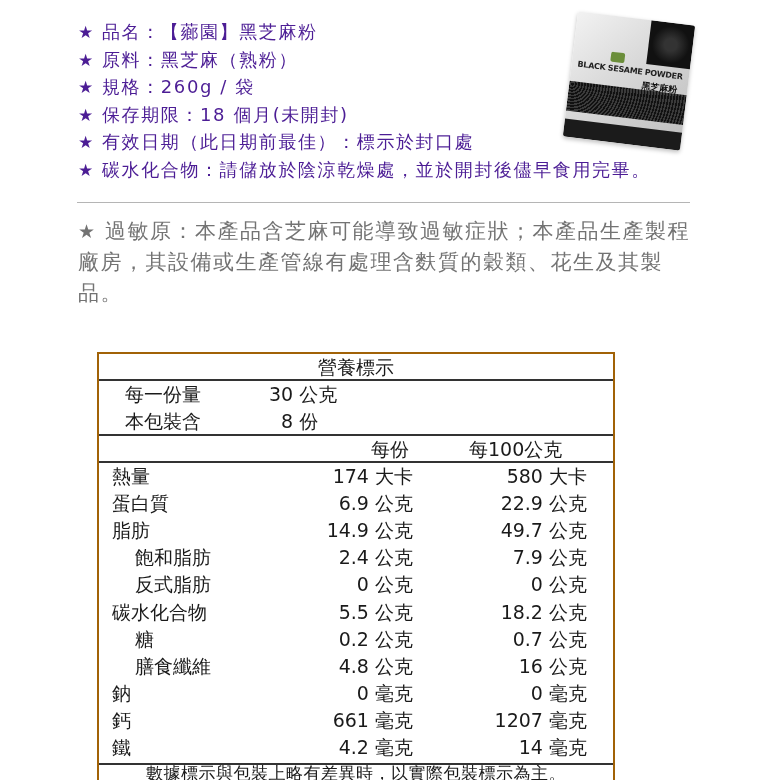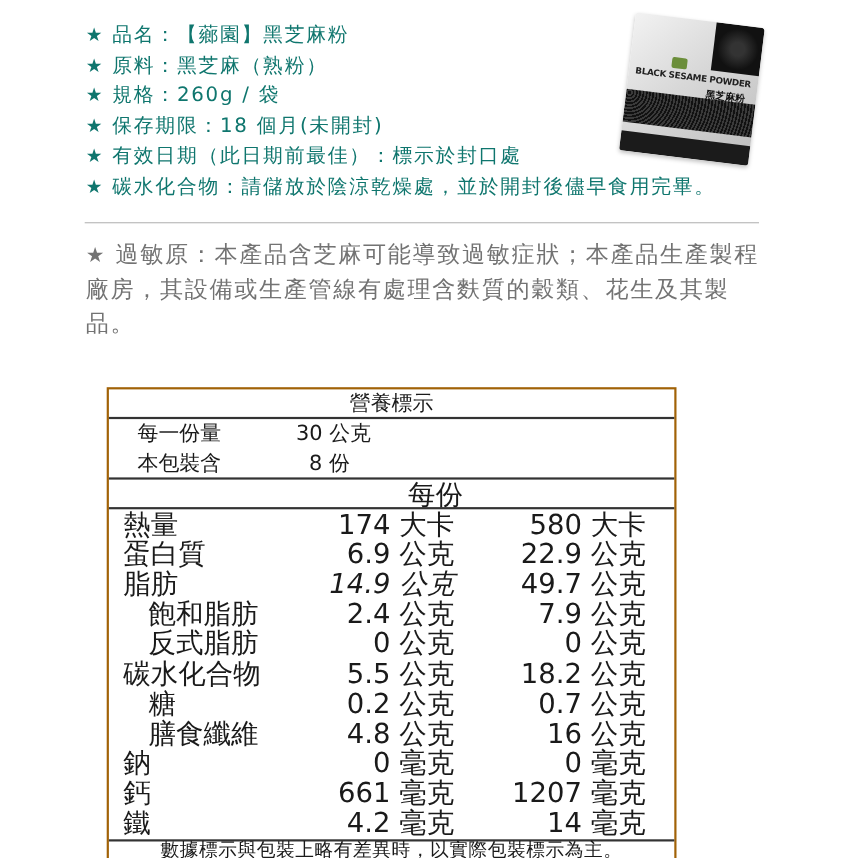--- a/index.html
+++ b/index.html
@@ -1,40 +1,40 @@
 <!DOCTYPE html>
 <html><head>
 <meta charset="utf-8">
 <style>
   html, body { margin:0; padding:0; background:#ffffff; }
   body { width:780px; height:780px; position:relative; overflow:hidden;
          font-family:"DejaVu Sans", "Liberation Sans", sans-serif; color:#1a1a1a; }
   .info { position:absolute; left:78px; top:18px; }
-  .info-line { height:27.5px; line-height:27.5px; font-size:18px; letter-spacing:1.6px; white-space:nowrap; color:#0f766e; }
+  .info-line { height:27.5px; line-height:27.5px; font-size:18px; letter-spacing:1.6px; white-space:nowrap; color:#4c1d95; }
   .star { display:inline-block; width:24px; font-size:17px; letter-spacing:0; }
   .product { position:absolute; left:570px; top:18px; width:118px; height:126px; transform:rotate(7deg);
              background:linear-gradient(135deg,#f2f2f2 0%,#d8d8d8 45%,#bdbdbd 100%); border-radius:3px;
              box-shadow:0 2px 4px rgba(0,0,0,0.25); overflow:hidden; }
   .product .seeds-top { position:absolute; right:0; top:0; width:44px; height:44px;
              background:radial-gradient(#333 20%, #111 60%); }
   .product .band { position:absolute; left:6px; right:6px; top:48px; height:10px; font-size:8px; font-weight:bold;
              color:#222; letter-spacing:-0.3px; white-space:nowrap; }
   .product .cn { position:absolute; right:10px; top:60px; font-size:9px; color:#111; font-weight:bold; }
   .product .seeds { position:absolute; left:0; right:0; top:70px; height:30px;
              background:repeating-radial-gradient(circle at 3px 3px,#111 0 1.5px,#3a3a3a 1.5px 3px); }
   .product .seeds-bot { position:absolute; left:0; right:0; bottom:0; height:18px; background:#1b1b1b; }
   .product .logo { position:absolute; left:38px; top:36px; width:14px; height:10px; background:#6b8e3a; border-radius:2px; }
   .divider { position:absolute; left:77px; top:202px; width:613px; height:1px; background:#b5b5b5; }
   .allergen { position:absolute; left:78px; top:216px; width:620px; font-size:21px; line-height:31px; letter-spacing:1.5px; color:#737373; }
   .allergen .star { font-size:19px; width:27px; }
   .table { position:absolute; left:97px; top:326px; width:518px; height:436px; border:2px solid #a16207; box-sizing:border-box;margin-top:26px; }
   .t-title { position:absolute; left:0; right:0; top:0; height:25px; line-height:26px; text-align:center; font-size:19px; }
   .hline { position:absolute; left:0; right:0; height:2px; background:#333; }
   .t-serv { position:absolute; font-size:19px; line-height:27px; }
-  .cell { position:absolute; font-size:25px; line-height:27px; white-space:nowrap; }
+  .cell { position:absolute; font-size:19px; line-height:27px; white-space:nowrap; }
   .num { text-align:left; }
   .t-foot { position:absolute; left:0; right:0; bottom:0; height:25px; line-height:25px; text-align:center; font-size:17px; letter-spacing:0.5px; }
 </style>
 </head>
 <body>
 
 <div class="info">
   <div class="info-line"><span class="star">★</span><span>品名：【薌園】黑芝麻粉</span></div>
   <div class="info-line"><span class="star">★</span><span>原料：黑芝麻（熟粉）</span></div>
   <div class="info-line"><span class="star">★</span><span>規格：260g / 袋</span></div>
@@ -60,31 +60,32 @@
   <div class="t-title">營養標示</div>
   <div class="hline" style="top:25px"></div>
 
   <div class="t-serv" style="left:26px;top:27px">每一份量</div>
   <div class="t-serv" style="left:170px;top:27px">30 公克</div>
   <div class="t-serv" style="left:26px;top:54px">本包裝含</div>
   <div class="t-serv" style="left:182px;top:54px">8 份</div>
 
   <div class="hline" style="top:80px"></div>
   <div class="cell" style="left:272px;top:82px">每份</div>
+  <div class="cell" style="left:370px;top:82px">每100公克</div>
   <div class="hline" style="top:107px;height:2px"></div>
 
   <div id="rows">
       <div class="cell" style="left: 13px; top: 109px;">熱量</div>
       <div class="cell num" style="right: 200px; top: 109px;">174 大卡</div>
       <div class="cell num" style="right: 26px; top: 109px;">580 大卡</div>
       <div class="cell" style="left: 13px; top: 136.1px;">蛋白質</div>
       <div class="cell num" style="right: 200px; top: 136.1px;">6.9 公克</div>
       <div class="cell num" style="right: 26px; top: 136.1px;">22.9 公克</div>
       <div class="cell" style="left: 13px; top: 163.2px;">脂肪</div>
-      <div class="cell num" style="right: 200px; top: 163.2px; font-style: italic;">14.9 公克</div>
+      <div class="cell num" style="right: 200px; top: 163.2px;">14.9 公克</div>
       <div class="cell num" style="right: 26px; top: 163.2px;">49.7 公克</div>
       <div class="cell" style="left: 36px; top: 190.3px;">飽和脂肪</div>
       <div class="cell num" style="right: 200px; top: 190.3px;">2.4 公克</div>
       <div class="cell num" style="right: 26px; top: 190.3px;">7.9 公克</div>
       <div class="cell" style="left: 36px; top: 217.4px;">反式脂肪</div>
       <div class="cell num" style="right: 200px; top: 217.4px;">0 公克</div>
       <div class="cell num" style="right: 26px; top: 217.4px;">0 公克</div>
       <div class="cell" style="left: 13px; top: 244.5px;">碳水化合物</div>
       <div class="cell num" style="right: 200px; top: 244.5px;">5.5 公克</div>
       <div class="cell num" style="right: 26px; top: 244.5px;">18.2 公克</div>

